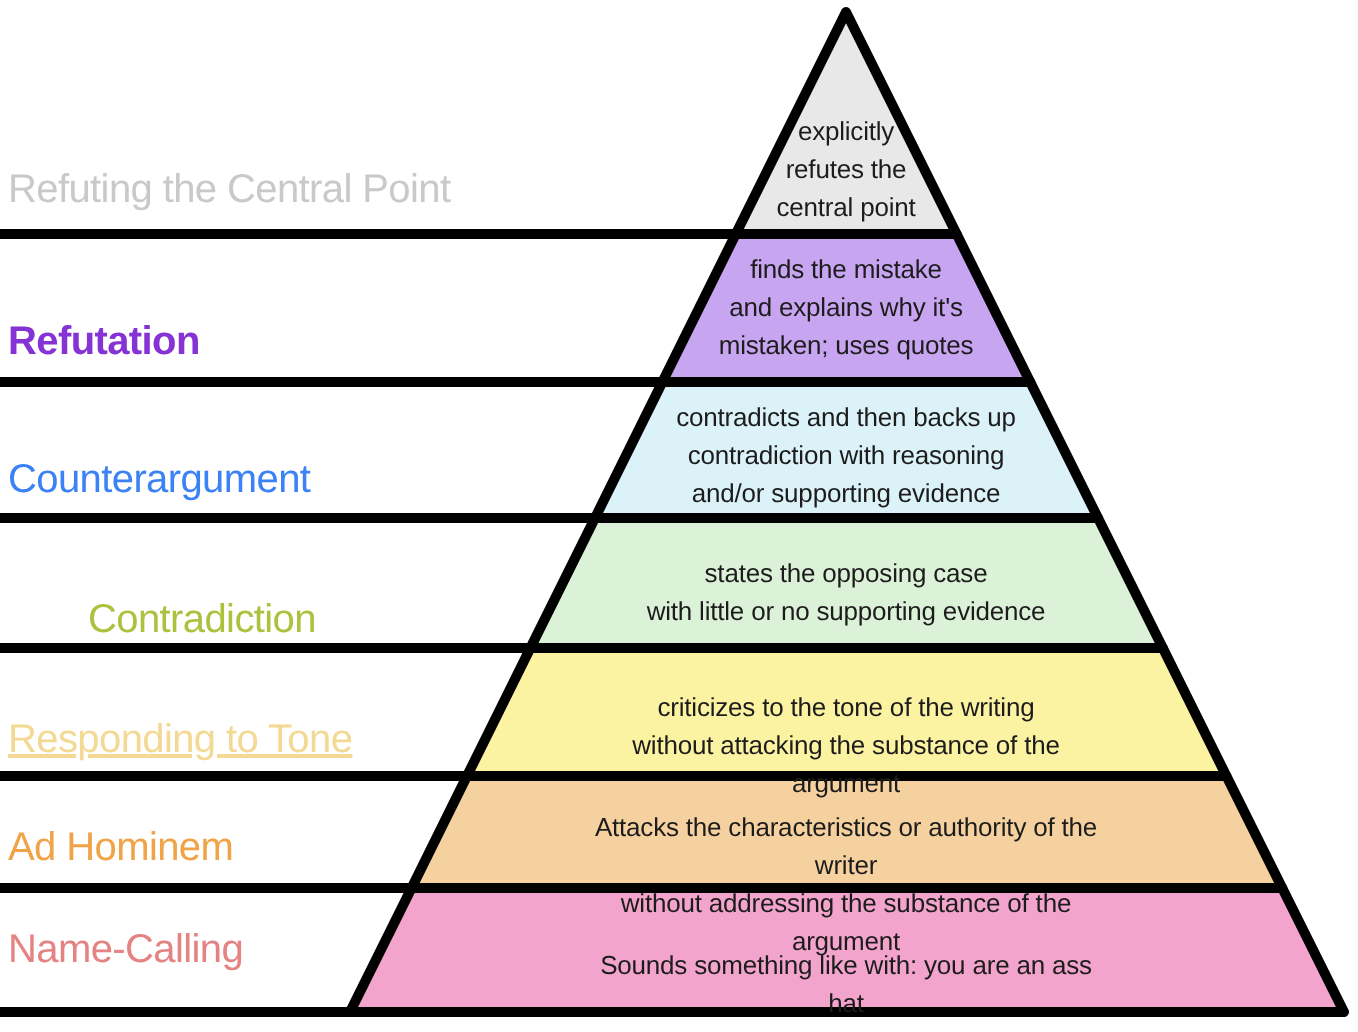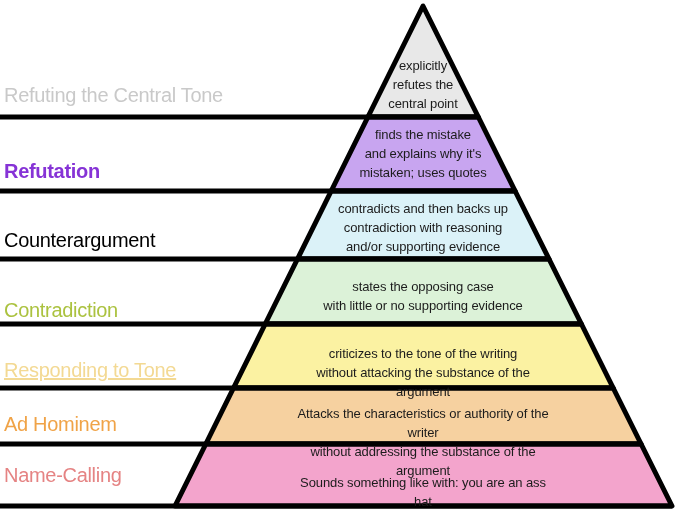--- a/index.html
+++ b/index.html
@@ -48,24 +48,24 @@
 
     <line x1="0" y1="117" x2="478" y2="117" stroke="#000" stroke-width="5"></line>
     <line x1="0" y1="191" x2="515" y2="191" stroke="#000" stroke-width="5"></line>
     <line x1="0" y1="259" x2="549" y2="259" stroke="#000" stroke-width="5"></line>
     <line x1="0" y1="324" x2="581" y2="324" stroke="#000" stroke-width="5"></line>
     <line x1="0" y1="388" x2="613" y2="388" stroke="#000" stroke-width="5"></line>
     <line x1="0" y1="444" x2="641" y2="444" stroke="#000" stroke-width="5"></line>
     <line x1="0" y1="506" x2="672" y2="506" stroke="#000" stroke-width="5"></line>
   </svg>
 
-  <div class="side-label" style="top: 84px; color: rgb(201, 201, 201);">Refuting the Central Tone</div>
+  <div class="side-label" style="top: 84px; color: rgb(201, 201, 201);">Refuting the Central Point</div>
   <div class="side-label" style="top: 160px; color: rgb(134, 51, 214); font-weight: bold;">Refutation</div>
-  <div class="side-label" style="top: 229px; color: #000000;">Counterargument</div>
-  <div class="side-label" style="top: 299px; color: rgb(171, 194, 63);">Contradiction</div>
+  <div class="side-label" style="top: 229px; color: #3b82f6;">Counterargument</div>
+  <div class="side-label" style="top: 299px; color: rgb(171, 194, 63); margin-left: 40px;">Contradiction</div>
   <div class="side-label" style="top: 359px; color: rgb(243, 217, 147); text-decoration: underline;">Responding to Tone</div>
   <div class="side-label" style="top: 413px; color: rgb(240, 163, 71);">Ad Hominem</div>
   <div class="side-label" style="top: 464px; color: rgb(229, 131, 131);">Name-Calling</div>
 
   <div class="band-text" style="top:56px">explicitly
 refutes the
 central point</div>
   <div class="band-text" style="top:125px">finds the mistake
 and explains why it's
 mistaken; uses quotes</div>

